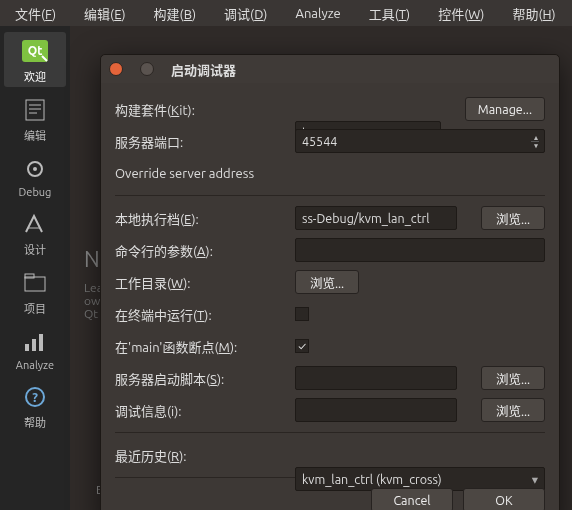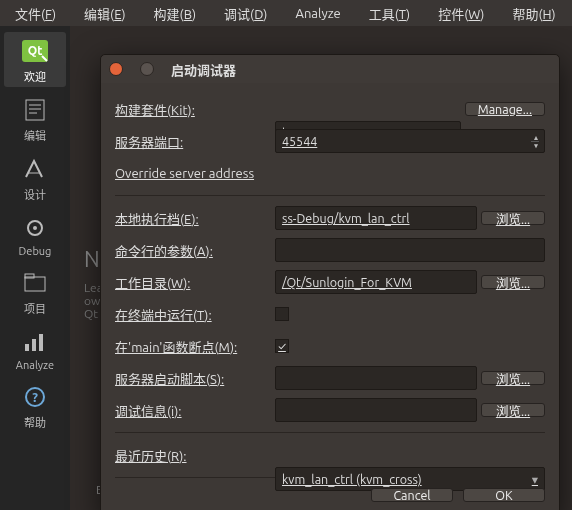--- a/index.html
+++ b/index.html
@@ -58,21 +58,21 @@
     border-radius: 5px 5px 0 0;
     font-weight: bold; color: #ddd; gap: 17px;
   }
   .win-btn {
     width: 14px; height: 14px; border-radius: 50%;
     background: #5a534f; border: 1px solid #2b2623;
     display:inline-block;
   }
   .win-btn.close { background: #e4643a; }
   .dlg-body { padding: 10px 14px 12px; }
-  .row { display: flex; align-items: center; height: 32px; gap: 4px; text-decoration: underline; }
+  .row { display: flex; align-items: center; height: 32px; gap: 24px; }
   .row .lbl { width: 156px; color: #ddd; }
   .row .lbl u { text-decoration: underline; }
   .field {
     flex: 1; height: 24px; background: #2b2724;
     border: 1px solid #1e1a17; border-radius: 2px;
     color: #ddd; padding: 0 6px; display:flex; align-items:center;
     font-size: 12.5px; overflow:hidden; white-space:nowrap;
   }
   .combo { justify-content: space-between; margin-top: 48px; }
   .combo::after { content: "▾"; color:#aaa; margin-left:6px; }
@@ -81,21 +81,21 @@
     content: ""; position:absolute; right:3px; top:2px; bottom:2px;
     width: 12px; background:
       linear-gradient(#555,#555) center/8px 1px no-repeat;
   }
   .spin .arrows {
     position:absolute; right:2px; top:0; bottom:0; width:12px;
     display:flex; flex-direction:column; justify-content:center; gap:2px;
   }
   .spin .arrows b { font-size:7px; color:#bbb; line-height:6px; text-align:center;}
   .btn {
-    height: 14px; padding: 0 12px;
+    height: 24px; padding: 0 12px;
     background: #4c4743; border: 1px solid #262220;
     border-radius: 3px; color: #eee; font-size: 12.5px;
     display: inline-flex; align-items: center; justify-content:center;
     cursor: default;
   }
   .btn.small { width: 64px; padding:0; }
   .checkbox {
     width: 14px; height: 14px; border:1px solid #1e1a17;
     background:#2b2724; display:inline-flex;
     align-items:center; justify-content:center;
@@ -140,34 +140,34 @@
           <line x1="7" y1="7" x2="19" y2="7" stroke="#bbb"></line>
           <line x1="7" y1="11" x2="19" y2="11" stroke="#bbb"></line>
           <line x1="7" y1="15" x2="15" y2="15" stroke="#bbb"></line>
         </svg>
       </div>
       <span>编辑</span>
     </div>
     <div class="side-item">
       <div class="side-icon">
         <svg width="26" height="24">
+          <circle cx="13" cy="12" r="7" fill="none" stroke="#bbb" stroke-width="2"></circle>
+          <circle cx="13" cy="12" r="2" fill="#bbb"></circle>
+        </svg>
+      </div>
+      <span>Debug</span>
+    </div>
+    <div class="side-item">
+      <div class="side-icon">
+        <svg width="26" height="24">
           <path d="M4 20 L12 4 L20 20" stroke="#bbb" fill="none" stroke-width="2"></path>
           <line x1="6" y1="16" x2="18" y2="16" stroke="#bbb"></line>
         </svg>
       </div>
       <span>设计</span>
-    </div>
-    <div class="side-item">
-      <div class="side-icon">
-        <svg width="26" height="24">
-          <circle cx="13" cy="12" r="7" fill="none" stroke="#bbb" stroke-width="2"></circle>
-          <circle cx="13" cy="12" r="2" fill="#bbb"></circle>
-        </svg>
-      </div>
-      <span>Debug</span>
     </div>
     <div class="side-item">
       <div class="side-icon">
         <svg width="26" height="24">
           <rect x="3" y="6" width="20" height="14" fill="none" stroke="#bbb"></rect>
           <rect x="3" y="3" width="9" height="4" fill="none" stroke="#bbb"></rect>
         </svg>
       </div>
       <span>项目</span>
     </div>
@@ -244,23 +244,20 @@
         <span>命令行的参数(</span><u>A</u><span>):</span>
       </div>
       <div class="field">
           <span></span>
         </div>
     </div>
     <div class="row">
       <div class="lbl">
         <span>工作目录(</span><u>W</u><span>):</span>
       </div>
-      <div class="field">
-          <span>/Qt/Sunlogin_For_KVM</span>
-        </div>
       <div class="btn small">浏览...</div>
     </div>
     <div class="row">
       <div class="lbl">
         <span>在终端中运行(</span><u>T</u><span>):</span>
       </div>
       <span class="checkbox"></span>
     </div>
     <div class="row">
       <div class="lbl">

